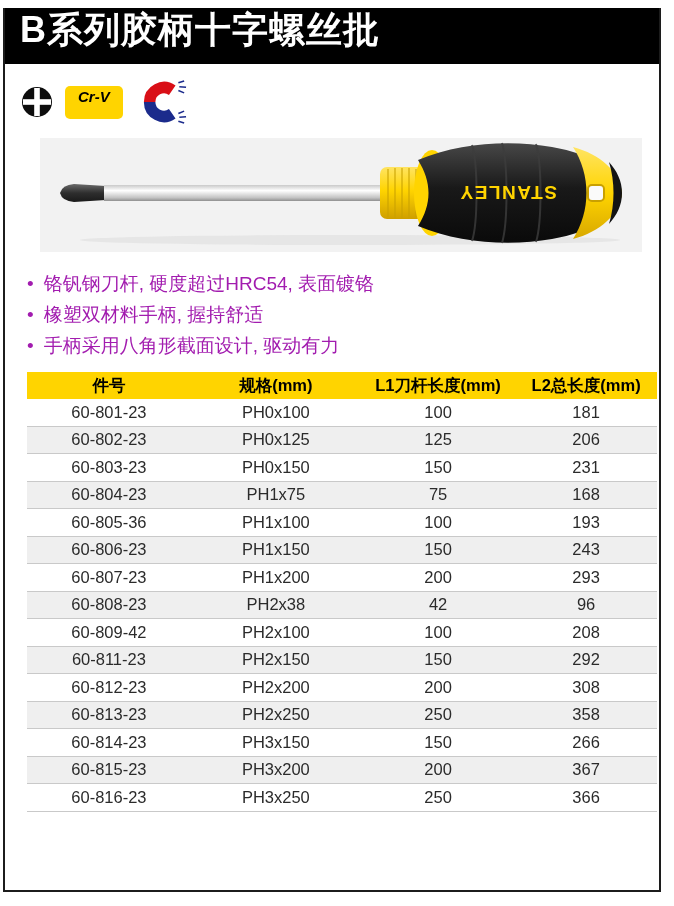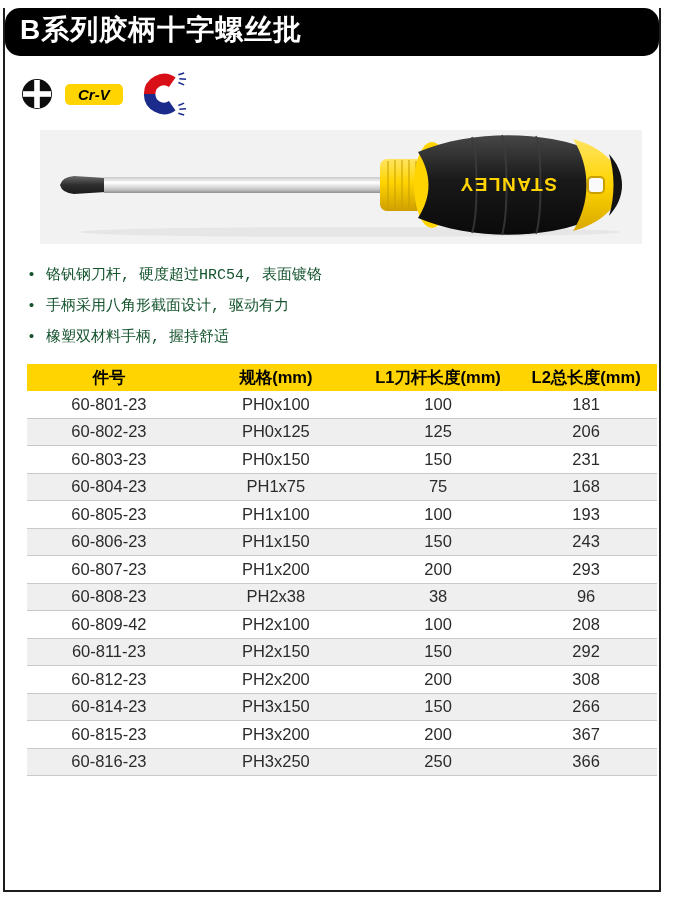--- a/index.html
+++ b/index.html
@@ -7,42 +7,41 @@
     width:674px;height:906px;position:relative;background:#ffffff;
     font-family:"Liberation Sans", sans-serif;overflow:hidden;
   }
   .frame{
     position:absolute;left:3px;top:8px;width:658px;height:884px;
     box-sizing:border-box;
     border-left:2px solid #1c1c1c;border-right:2px solid #1c1c1c;border-bottom:2px solid #1c1c1c;
     background:#ffffff;
   }
   .titlebar{
-    background:#000000;color:#ffffff;height:48px;line-height:44px;
-    font-size:28px;font-weight:bold;padding-left:15px;letter-spacing:1px;
+    background:#000000;color:#ffffff;height:56px;line-height:44px;
+    font-size:36px;font-weight:bold;padding-left:15px;letter-spacing:1px;
     white-space:nowrap;
-    border-radius:15px;
   }
   .icon-row{
     display:flex;align-items:center;margin:15px 0 0 16px;height:46px;
   }
   .phillips{width:32px;height:32px;flex:0 0 auto;}
   .crv-badge{
     margin-left:12px;background:#FFD400;color:#000;
     font-weight:bold;font-style:italic;font-size:15px;
-    height:21px;line-height:21px;padding:0 13px;border-radius:5px;
+    height:33px;line-height:21px;padding:0 13px;border-radius:5px;
   }
   .magnet{width:50px;height:46px;margin-left:16px;flex:0 0 auto;}
   .photo{
     margin:13px 0 0 35px;width:602px;height:114px;background:#f2f2f2;position:relative;
   }
   .photo svg{display:block;}
   .features{
     margin:22px 0 0 22px;padding:0;list-style:none;
-    font-size:15px;color:#14532d;font-family:Liberation Mono, monospace;
+    font-size:19px;color:#a21caf;
   }
   .features li{margin-bottom:11px;line-height:20px;}
   .features li::before{content:"•";margin-right:10px;}
   .spec{
     margin:16px 0 0 22px;width:630px;border-collapse:collapse;
     font-size:16.5px;color:#2b2b2b;table-layout:fixed;
   }
   .spec col.c1{width:26%;} .spec col.c2{width:27%;}
   .spec col.c3{width:24.5%;} .spec col.c4{width:22.5%;}
   .spec thead th{
@@ -138,22 +137,22 @@
       </g>
       <path d="M533,9 C560,16 580,34 582,55 C580,76 560,94 533,101 C551,73 551,37 533,9 Z" fill="url(#capGrad)"></path>
       <path d="M569,24 C577,33 582,43 582,55 C582,67 577,77 569,86 C575,66 575,44 569,24 Z" fill="#141414"></path>
       <rect x="548" y="47" width="16" height="16" rx="4" fill="#fafafa" stroke="#c9a000" stroke-width="2"></rect>
       <text x="468" y="62" transform="rotate(180 468 55)" font-size="19" font-weight="bold" fill="#FFD400" letter-spacing="1.5" text-anchor="middle" font-family="Liberation Sans, sans-serif">STANLEY</text>
     </svg>
   </div>
 
   <ul class="features">
       <li>铬钒钢刀杆, 硬度超过HRC54, 表面镀铬</li>
+      <li>橡塑双材料手柄, 握持舒适</li>
       <li>手柄采用八角形截面设计, 驱动有力</li>
-      <li>橡塑双材料手柄, 握持舒适</li>
     </ul>
 
   <table class="spec">
     <colgroup>
         <col class="c1">
         <col class="c2">
         <col class="c3">
         <col class="c4">
       </colgroup>
     <thead>
@@ -183,41 +182,41 @@
           <td>150</td>
           <td>231</td>
         </tr>
         <tr>
           <td>60-804-23</td>
           <td>PH1x75</td>
           <td>75</td>
           <td>168</td>
         </tr>
         <tr>
-          <td>60-805-23</td>
+          <td>60-805-36</td>
           <td>PH1x100</td>
           <td>100</td>
           <td>193</td>
         </tr>
         <tr>
           <td>60-806-23</td>
           <td>PH1x150</td>
           <td>150</td>
           <td>243</td>
         </tr>
         <tr>
           <td>60-807-23</td>
           <td>PH1x200</td>
           <td>200</td>
           <td>293</td>
         </tr>
         <tr>
           <td>60-808-23</td>
           <td>PH2x38</td>
-          <td>38</td>
+          <td>42</td>
           <td>96</td>
         </tr>
         <tr>
           <td>60-809-42</td>
           <td>PH2x100</td>
           <td>100</td>
           <td>208</td>
         </tr>
         <tr>
           <td>60-811-23</td>
@@ -225,20 +224,26 @@
           <td>150</td>
           <td>292</td>
         </tr>
         <tr>
           <td>60-812-23</td>
           <td>PH2x200</td>
           <td>200</td>
           <td>308</td>
         </tr>
         <tr>
+          <td>60-813-23</td>
+          <td>PH2x250</td>
+          <td>250</td>
+          <td>358</td>
+        </tr>
+        <tr>
           <td>60-814-23</td>
           <td>PH3x150</td>
           <td>150</td>
           <td>266</td>
         </tr>
         <tr>
           <td>60-815-23</td>
           <td>PH3x200</td>
           <td>200</td>
           <td>367</td>

